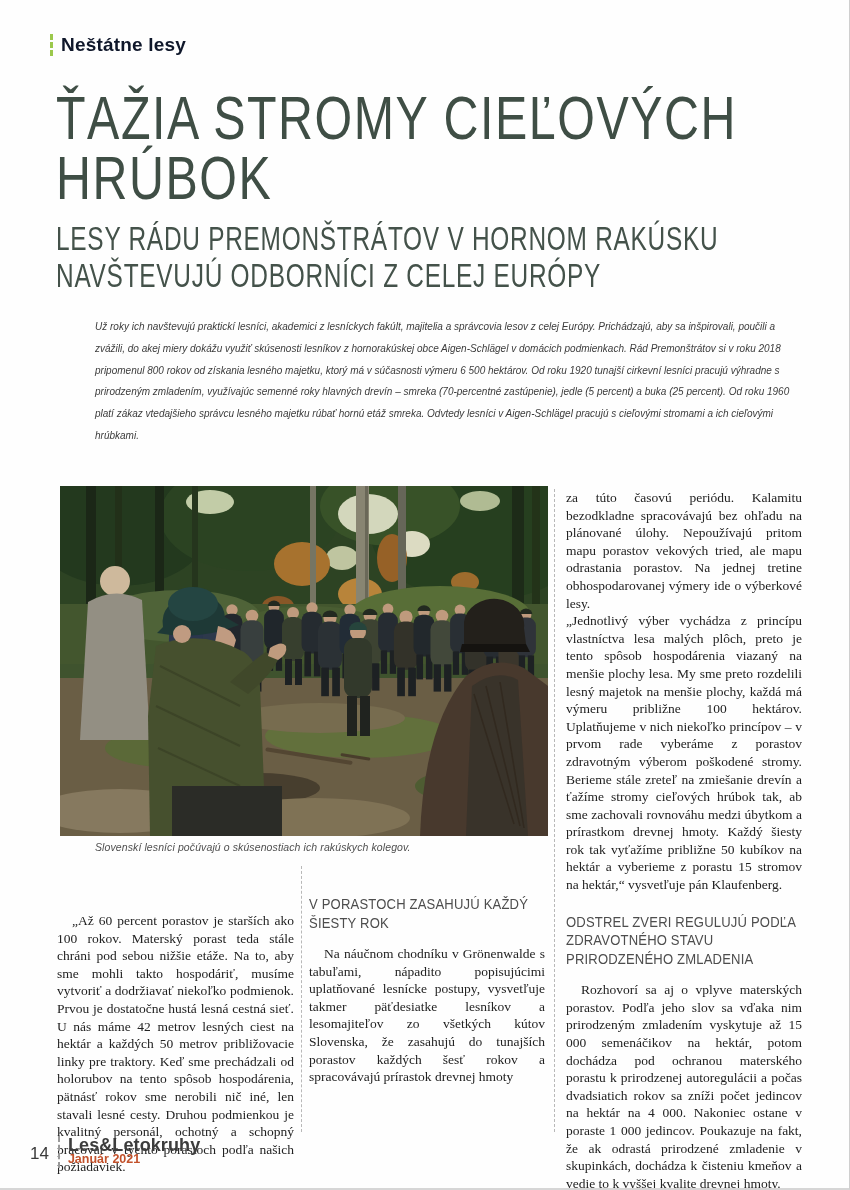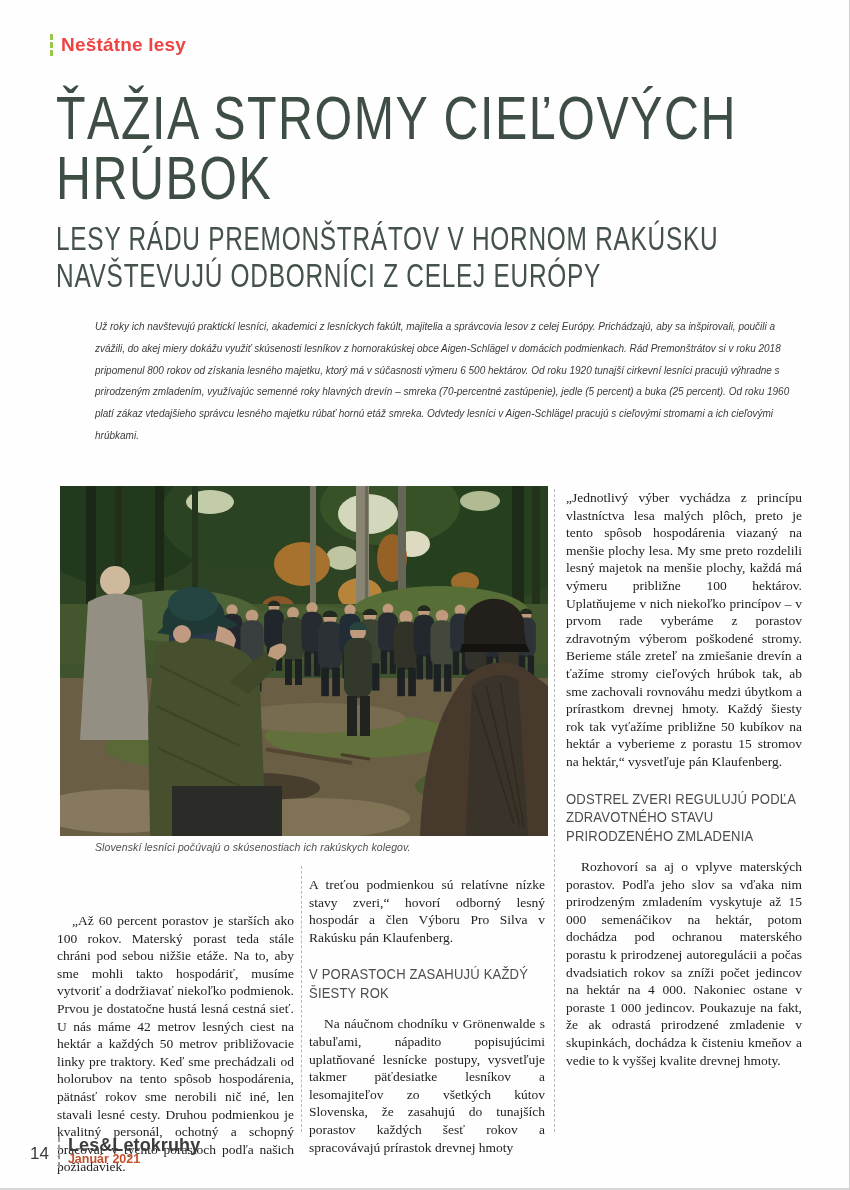--- a/index.html
+++ b/index.html
@@ -5,21 +5,21 @@
   html,body{margin:0;padding:0;background:#ffffff;}
   .page{
     position:relative;width:850px;height:1190px;background:#fefefe;overflow:hidden;
     font-family:"Liberation Sans",sans-serif;color:#2c2c2c;
     border-right:1px solid #cfcfcf;border-bottom:2px solid #d6d6d6;box-sizing:border-box;
   }
   
   .kicker{
     position:absolute;left:50px;top:34px;
     border-left:3px dashed #9bc84c;padding-left:8px;
-    font-size:19px;font-weight:bold;color:#ef4444;letter-spacing:0.2px;
+    font-size:19px;font-weight:bold;color:#0f172a;letter-spacing:0.2px;
   }
   
   .title{position:absolute;left:56px;top:88px;color:#3f4e45;}
   .title .tl{display:block;font-size:62px;font-weight:400;letter-spacing:2px;
     line-height:60px;transform:scaleX(0.78);transform-origin:0 0;white-space:nowrap;}
   .subtitle{position:absolute;left:56px;top:220px;color:#44524a;}
   .subtitle .tl{display:block;font-size:33px;font-weight:400;letter-spacing:1px;
     line-height:37px;transform:scaleX(0.74);transform-origin:0 0;white-space:nowrap;}
   
   .intro{
@@ -199,26 +199,26 @@
   <div class="caption">Slovenskí lesníci počúvajú o skúsenostiach ich rakúskych kolegov.</div>
 
   <div class="vsep vsep-1"></div>
   <div class="vsep vsep-2"></div>
 
   <div class="col col-1">
     <p class="it indent">„Až 60 percent porastov je starších ako 100 rokov. Materský porast teda stále chráni pod sebou nižšie etáže. Na to, aby sme mohli takto hospodáriť, musíme vytvoriť a dodržiavať niekoľko podmienok. Prvou je dostatočne hustá lesná cestná sieť. U nás máme 42 metrov lesných ciest na hektár a každých 50 metrov približovacie linky pre traktory. Keď sme prechádzali od holorubov na tento spôsob hospodárenia, pätnásť rokov sme nerobili nič iné, len stavali lesné cesty. Druhou podmienkou je kvalitný personál, ochotný a schopný pracovať v týchto porastoch podľa našich požiadaviek.</p>
   </div>
 
   <div class="col col-2">
-    <p><span class="it">A treťou podmienkou sú relatívne nízke stavy zveri,“ </span><span>hovorí odborný lesný hospodár a člen Výboru Pro Silva v Rakúsku pán Klaufenberg.</span></p>
     <div class="subhead">V PORASTOCH ZASAHUJÚ KAŽDÝ ŠIESTY ROK</div>
     <p class="indent">Na náučnom chodníku v Grönenwalde s tabuľami, nápadito popisujúcimi uplatňované lesnícke postupy, vysvetľuje takmer päťdesiatke lesníkov a lesomajiteľov zo všetkých kútov Slovenska, že zasahujú do tunajších porastov každých šesť rokov a spracovávajú prírastok drevnej hmoty</p>
   </div>
 
   <div class="col col-3">
+    <p>za túto časovú periódu. Kalamitu bezodkladne spracovávajú bez ohľadu na plánované úlohy. Nepoužívajú pritom mapu porastov vekových tried, ale mapu odrastania porastov. Na jednej tretine obhospodarovanej výmery ide o výberkové lesy.</p>
     <p><span class="it">„Jednotlivý výber vychádza z princípu vlastníctva lesa malých plôch, preto je tento spôsob hospodárenia viazaný na menšie plochy lesa. My sme preto rozdelili lesný majetok na menšie plochy, každá má výmeru približne 100 hektárov. Uplatňujeme v nich niekoľko princípov – v prvom rade vyberáme z porastov zdravotným výberom poškodené stromy. Berieme stále zreteľ na zmiešanie drevín a ťažíme stromy cieľových hrúbok tak, ab sme zachovali rovnováhu medzi úbytkom a prírastkom drevnej hmoty. Každý šiesty rok tak vyťažíme približne 50 kubíkov na hektár a vyberieme z porastu 15 stromov na hektár,“ </span><span>vysvetľuje pán Klaufenberg.</span></p>
     <div class="subhead">ODSTREL ZVERI REGULUJÚ PODĽA ZDRAVOTNÉHO STAVU PRIRODZENÉHO ZMLADENIA</div>
     <p class="indent">Rozhovorí sa aj o vplyve materských porastov. Podľa jeho slov sa vďaka nim prirodzeným zmladením vyskytuje až 15 000 semenáčikov na hektár, potom dochádza pod ochranou materského porastu k prirodzenej autoregulácii a počas dvadsiatich rokov sa zníži počet jedincov na hektár na 4 000. Nakoniec ostane v poraste 1 000 jedincov. Poukazuje na fakt, že ak odrastá prirodzené zmladenie v skupinkách, dochádza k čisteniu kmeňov a vedie to k vyššej kvalite drevnej hmoty.</p>
   </div>
 
   <div class="footer">
     <div class="folio">14</div>
     <div class="fsep"></div>
     <div class="fmeta">
       <span class="fmag">Les&amp;Letokruhy</span>

